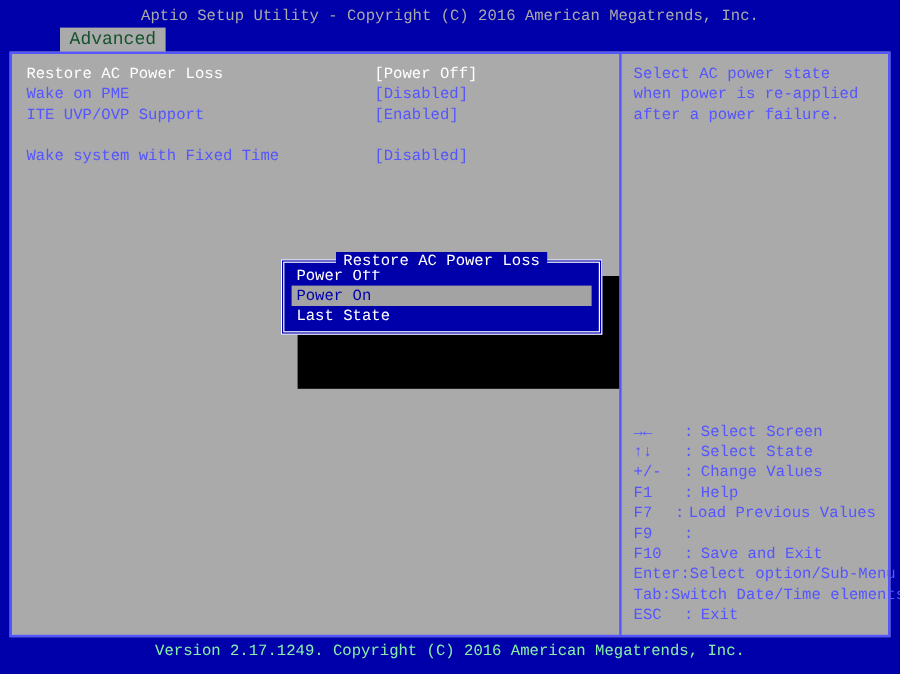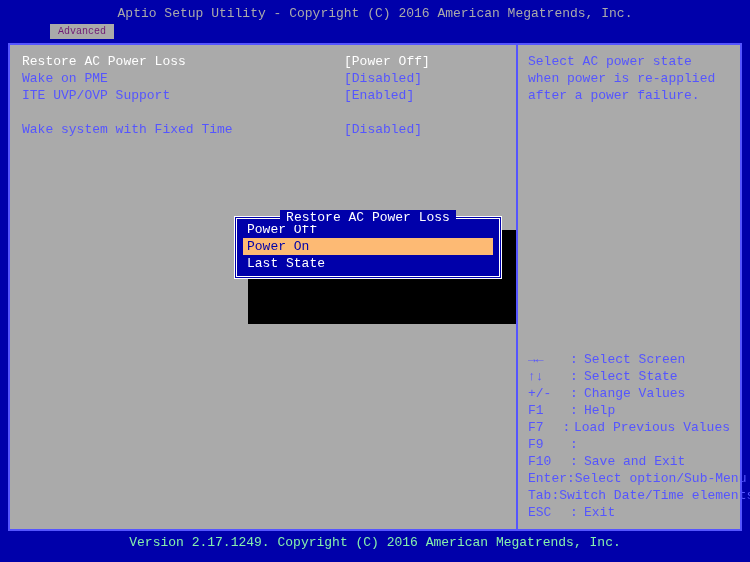--- a/index.html
+++ b/index.html
@@ -19,23 +19,23 @@
       padding: 6px 0 2px 0;
       font-size: 13px;
     }
     .tab-row {
       padding-left: 50px;
       height: 20px;
     }
     .tab {
       display: inline-block;
       background: #aaaaaa;
-      color: #701a75;
+      color: #14532d;
       padding: 2px 8px;
-      font-size: 10px;
+      font-size: 15px;
     }
     .main-frame {
       margin: 0 8px;
       height: 488px;
       border: 2px solid #5555ff;
       background: #aaaaaa;
       display: flex;
       position: relative;
     }
     .left-panel {
@@ -57,21 +57,20 @@
     }
     .setting-label {
       width: 290px;
       color: #5555ff;
     }
     .setting-label.selected {
       color: #ffffff;
     }
     .setting-value {
       color: #5555ff;
-      margin-left: 32px;
     }
     .setting-value.selected {
       color: #ffffff;
     }
     .blank-row { height: 17px; }
     .help-text {
       line-height: 17px;
     }
     .keys-section {
       margin-top: auto;
@@ -123,21 +122,21 @@
       background: #0000aa;
       padding: 0 6px;
     }
     .popup-option {
       color: #ffffff;
       height: 17px;
       line-height: 17px;
       padding: 0 4px;
     }
     .popup-option.selected {
-      background: #fdba74;
+      background: #a3a3a3;
       color: #0000aa;
     }
   </style>
 </head>
 <body>
 
 <div class="title-bar">Aptio Setup Utility - Copyright (C) 2016 American Megatrends, Inc.</div>
 
 <div class="tab-row">
   <span class="tab">Advanced</span>

